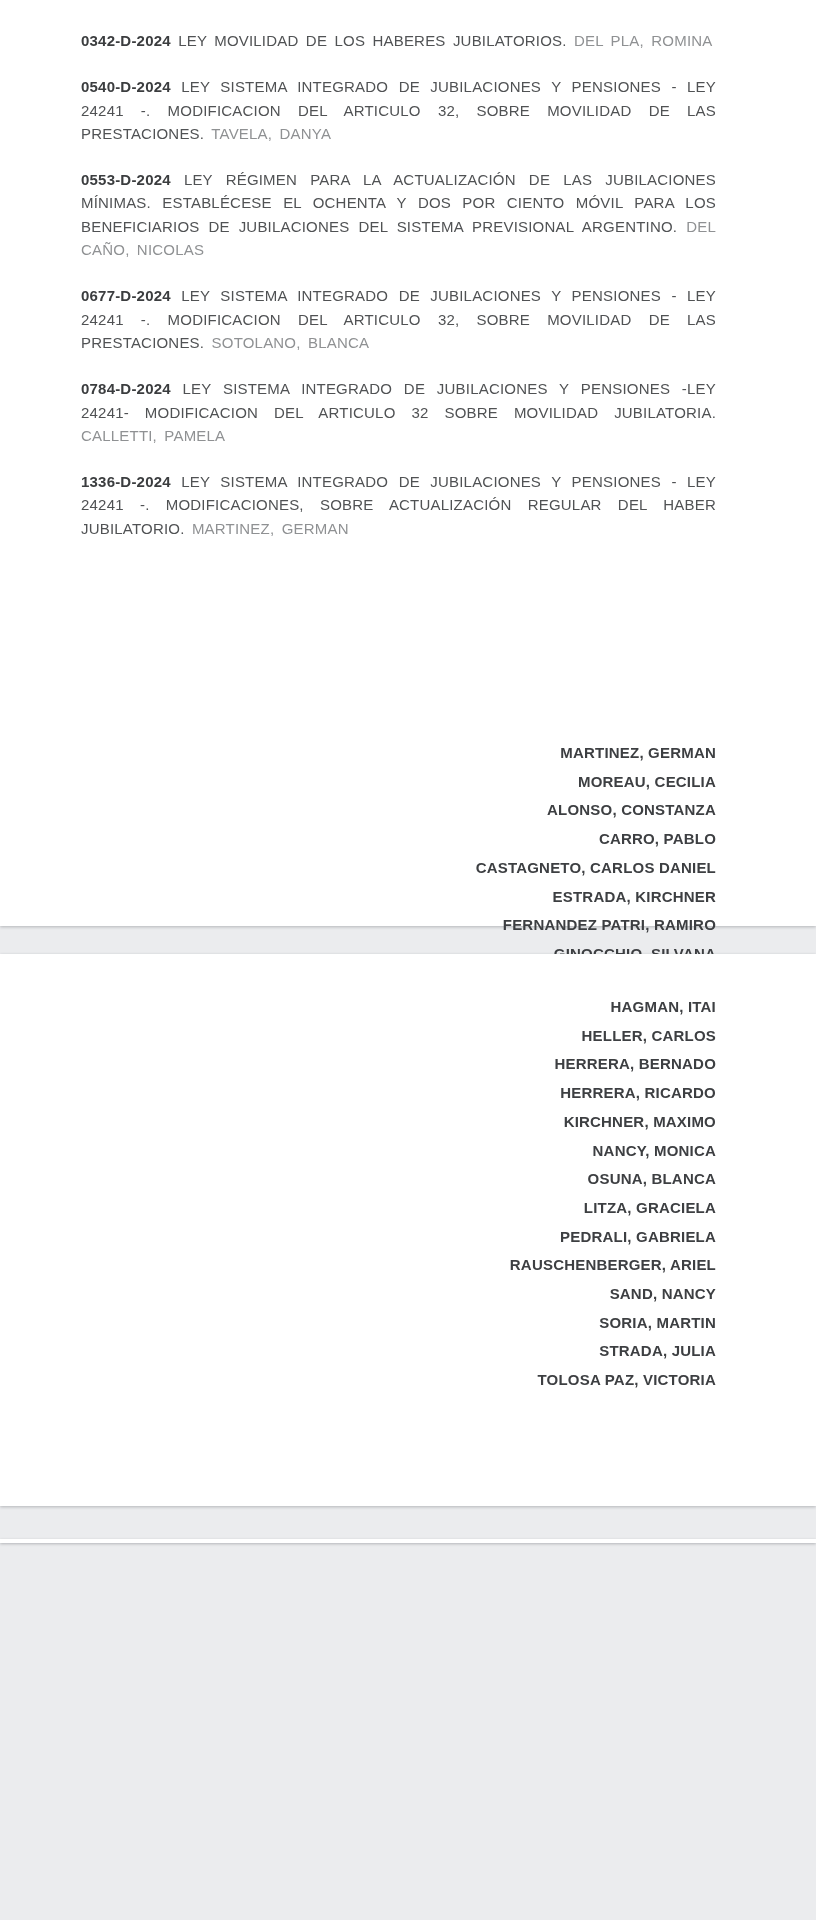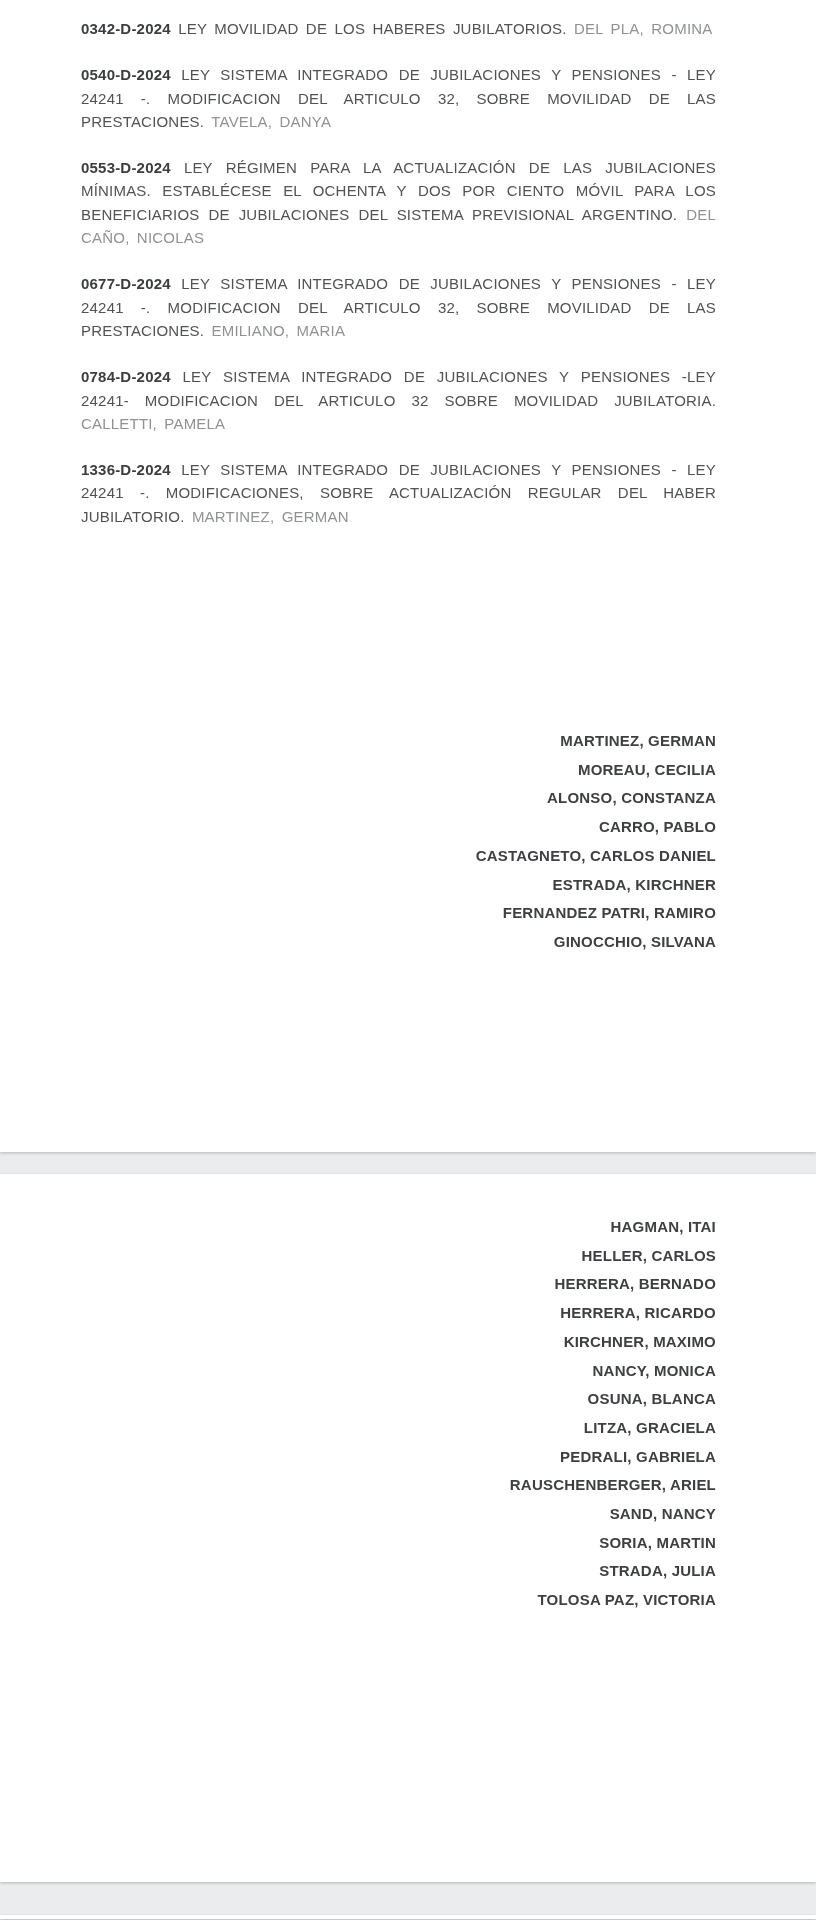--- a/index.html
+++ b/index.html
@@ -13,26 +13,26 @@
     background: var(--canvas, #ebecee);
     font-family: "Liberation Sans", "DejaVu Sans", sans-serif;
   }
   .page {
     background: var(--paper, #ffffff);
     box-shadow: 0 1px 3px rgba(40, 44, 50, 0.28);
     box-sizing: border-box;
     position: relative;
   }
   .page-1 {
-    height: 1152px;
-    padding: 17px 100px 0 81px;
+    height: 926px;
+    padding: 29px 100px 0 81px;
   }
   .page-2 {
-    height: 708px;
-    margin-top: 22px;
+    height: 552px;
+    margin-top: 28px;
     padding: 39px 100px 0 81px;
   }
   .page-3 {
     height: 4px;
     margin-top: 33px;
   }
   .entry {
     margin: 0 0 23px 0;
     font-size: 15px;
     line-height: 23.3px;
@@ -71,21 +71,21 @@
 <div>
   <section class="page page-1">
     <div>
   <p class="entry"><strong class="entry-number">0342-D-2024</strong> <span class="entry-title">LEY MOVILIDAD DE LOS HABERES JUBILATORIOS.</span> <span class="entry-author">DEL PLA, ROMINA</span></p>
 
   <p class="entry"><strong class="entry-number">0540-D-2024</strong> <span class="entry-title">LEY SISTEMA INTEGRADO DE JUBILACIONES Y PENSIONES - LEY 24241 -. MODIFICACION DEL ARTICULO 32, SOBRE MOVILIDAD DE LAS PRESTACIONES.</span> <span class="entry-author">TAVELA, DANYA</span></p>
 
 
   <p class="entry"><strong class="entry-number">0553-D-2024</strong> <span class="entry-title">LEY RÉGIMEN PARA LA ACTUALIZACIÓN DE LAS JUBILACIONES MÍNIMAS. ESTABLÉCESE EL OCHENTA Y DOS POR CIENTO MÓVIL PARA LOS BENEFICIARIOS DE JUBILACIONES DEL SISTEMA PREVISIONAL ARGENTINO.</span> <span class="entry-author">DEL CAÑO, NICOLAS</span></p>
 
-  <p class="entry"><strong class="entry-number">0677-D-2024</strong> <span class="entry-title">LEY SISTEMA INTEGRADO DE JUBILACIONES Y PENSIONES - LEY 24241 -. MODIFICACION DEL ARTICULO 32, SOBRE MOVILIDAD DE LAS PRESTACIONES.</span> <span class="entry-author">EMILIANO, MARIA</span></p>
+  <p class="entry"><strong class="entry-number">0677-D-2024</strong> <span class="entry-title">LEY SISTEMA INTEGRADO DE JUBILACIONES Y PENSIONES - LEY 24241 -. MODIFICACION DEL ARTICULO 32, SOBRE MOVILIDAD DE LAS PRESTACIONES.</span> <span class="entry-author">SOTOLANO, BLANCA</span></p>
 
   <p class="entry"><strong class="entry-number">0784-D-2024</strong> <span class="entry-title">LEY SISTEMA INTEGRADO DE JUBILACIONES Y PENSIONES -LEY 24241- MODIFICACION DEL ARTICULO 32 SOBRE MOVILIDAD JUBILATORIA.</span> <span class="entry-author">CALLETTI, PAMELA</span></p>
 
   <p class="entry"><strong class="entry-number">1336-D-2024</strong> <span class="entry-title">LEY SISTEMA INTEGRADO DE JUBILACIONES Y PENSIONES - LEY 24241 -. MODIFICACIONES, SOBRE ACTUALIZACIÓN REGULAR DEL HABER JUBILATORIO.</span> <span class="entry-author">MARTINEZ, GERMAN</span></p>
 </div>
     <ul class="sig-list">
   <li class="sig">MARTINEZ, GERMAN</li>
 
   <li class="sig">MOREAU, CECILIA</li>
 

